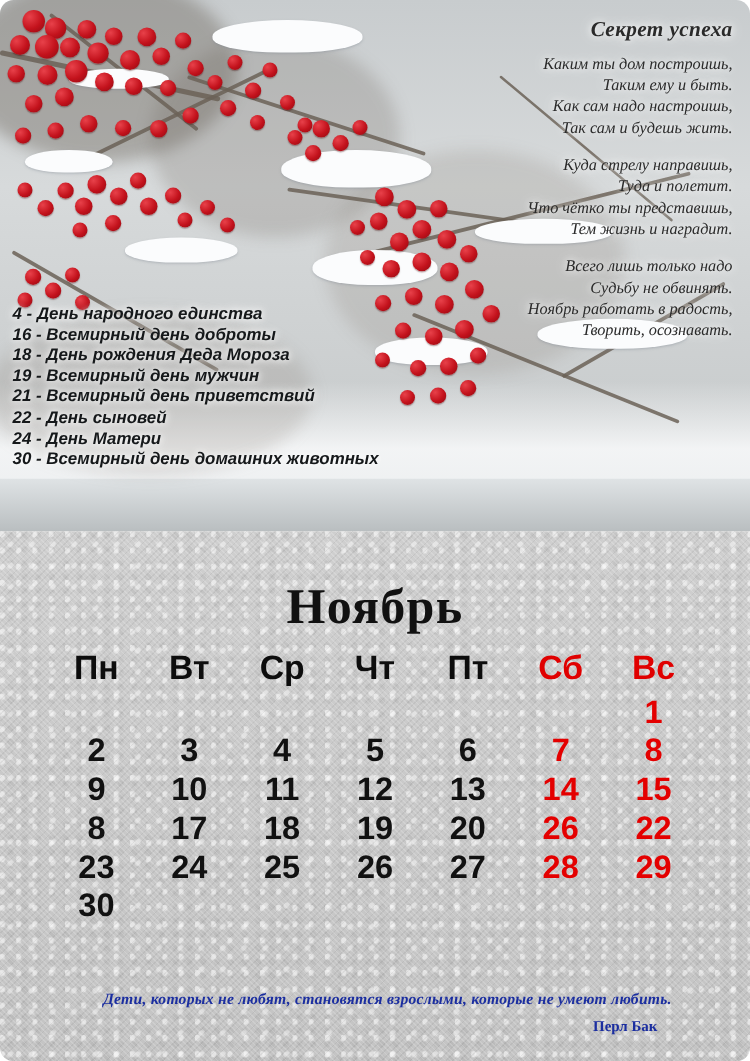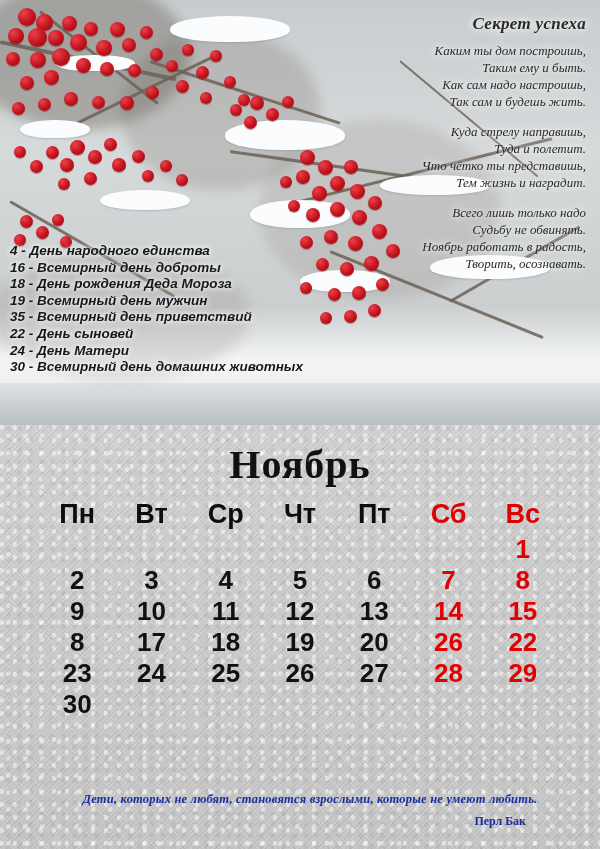--- a/index.html
+++ b/index.html
@@ -13,20 +13,21 @@
     font-family: "Liberation Sans", sans-serif;
     overflow: hidden;
   }
 
   .page {
     position: relative;
     width: 600px;
     height: 849px;
     background: #ffffff;
     overflow: hidden;
+    border-radius: 11px;
   }
 
   
   .photo {
     position: relative;
     width: 600px;
     height: 425px;
     overflow: hidden;
     background:
       linear-gradient(180deg, #c8ccce 0%, #d7dadb 35%, #cfd2d3 60%, #c2c6c7 100%);
@@ -128,21 +129,21 @@
     inset: 0;
     background-image:
       repeating-linear-gradient(45deg, rgba(255,255,255,.16) 0 1px, rgba(0,0,0,0) 1px 3px),
       repeating-linear-gradient(-45deg, rgba(0,0,0,.05) 0 1px, rgba(0,0,0,0) 1px 4px);
     pointer-events: none;
   }
 
   .month-title {
     position: relative;
     text-align: center;
-    padding-top: 16px;
+    padding-top: 36px;
     font-family: "Liberation Serif", serif;
     font-weight: bold;
     font-size: 40px;
     color: #111;
     letter-spacing: 1px;
   }
 
   .grid {
     position: relative;
     margin: 10px auto 0;
@@ -353,21 +354,21 @@
         <div class="poem-line">Ноябрь работать в радость,</div>
         <div class="poem-line">Творить, осознавать.</div>
       </div>
     </div>
 
     <div class="holidays">
       <div>4 - День народного единства</div>
       <div>16 - Всемирный день доброты</div>
       <div>18 - День рождения Деда Мороза</div>
       <div>19 - Всемирный день мужчин</div>
-      <div>35 - Всемирный день приветствий</div>
+      <div>21 - Всемирный день приветствий</div>
       <div>22 - День сыновей</div>
       <div>24 - День Матери</div>
       <div>30 - Всемирный день домашних животных</div>
     </div>
   </div>
 
   <div class="calendar">
     <div class="cal-noise"></div>
 
     <div class="month-title">Ноябрь</div>

